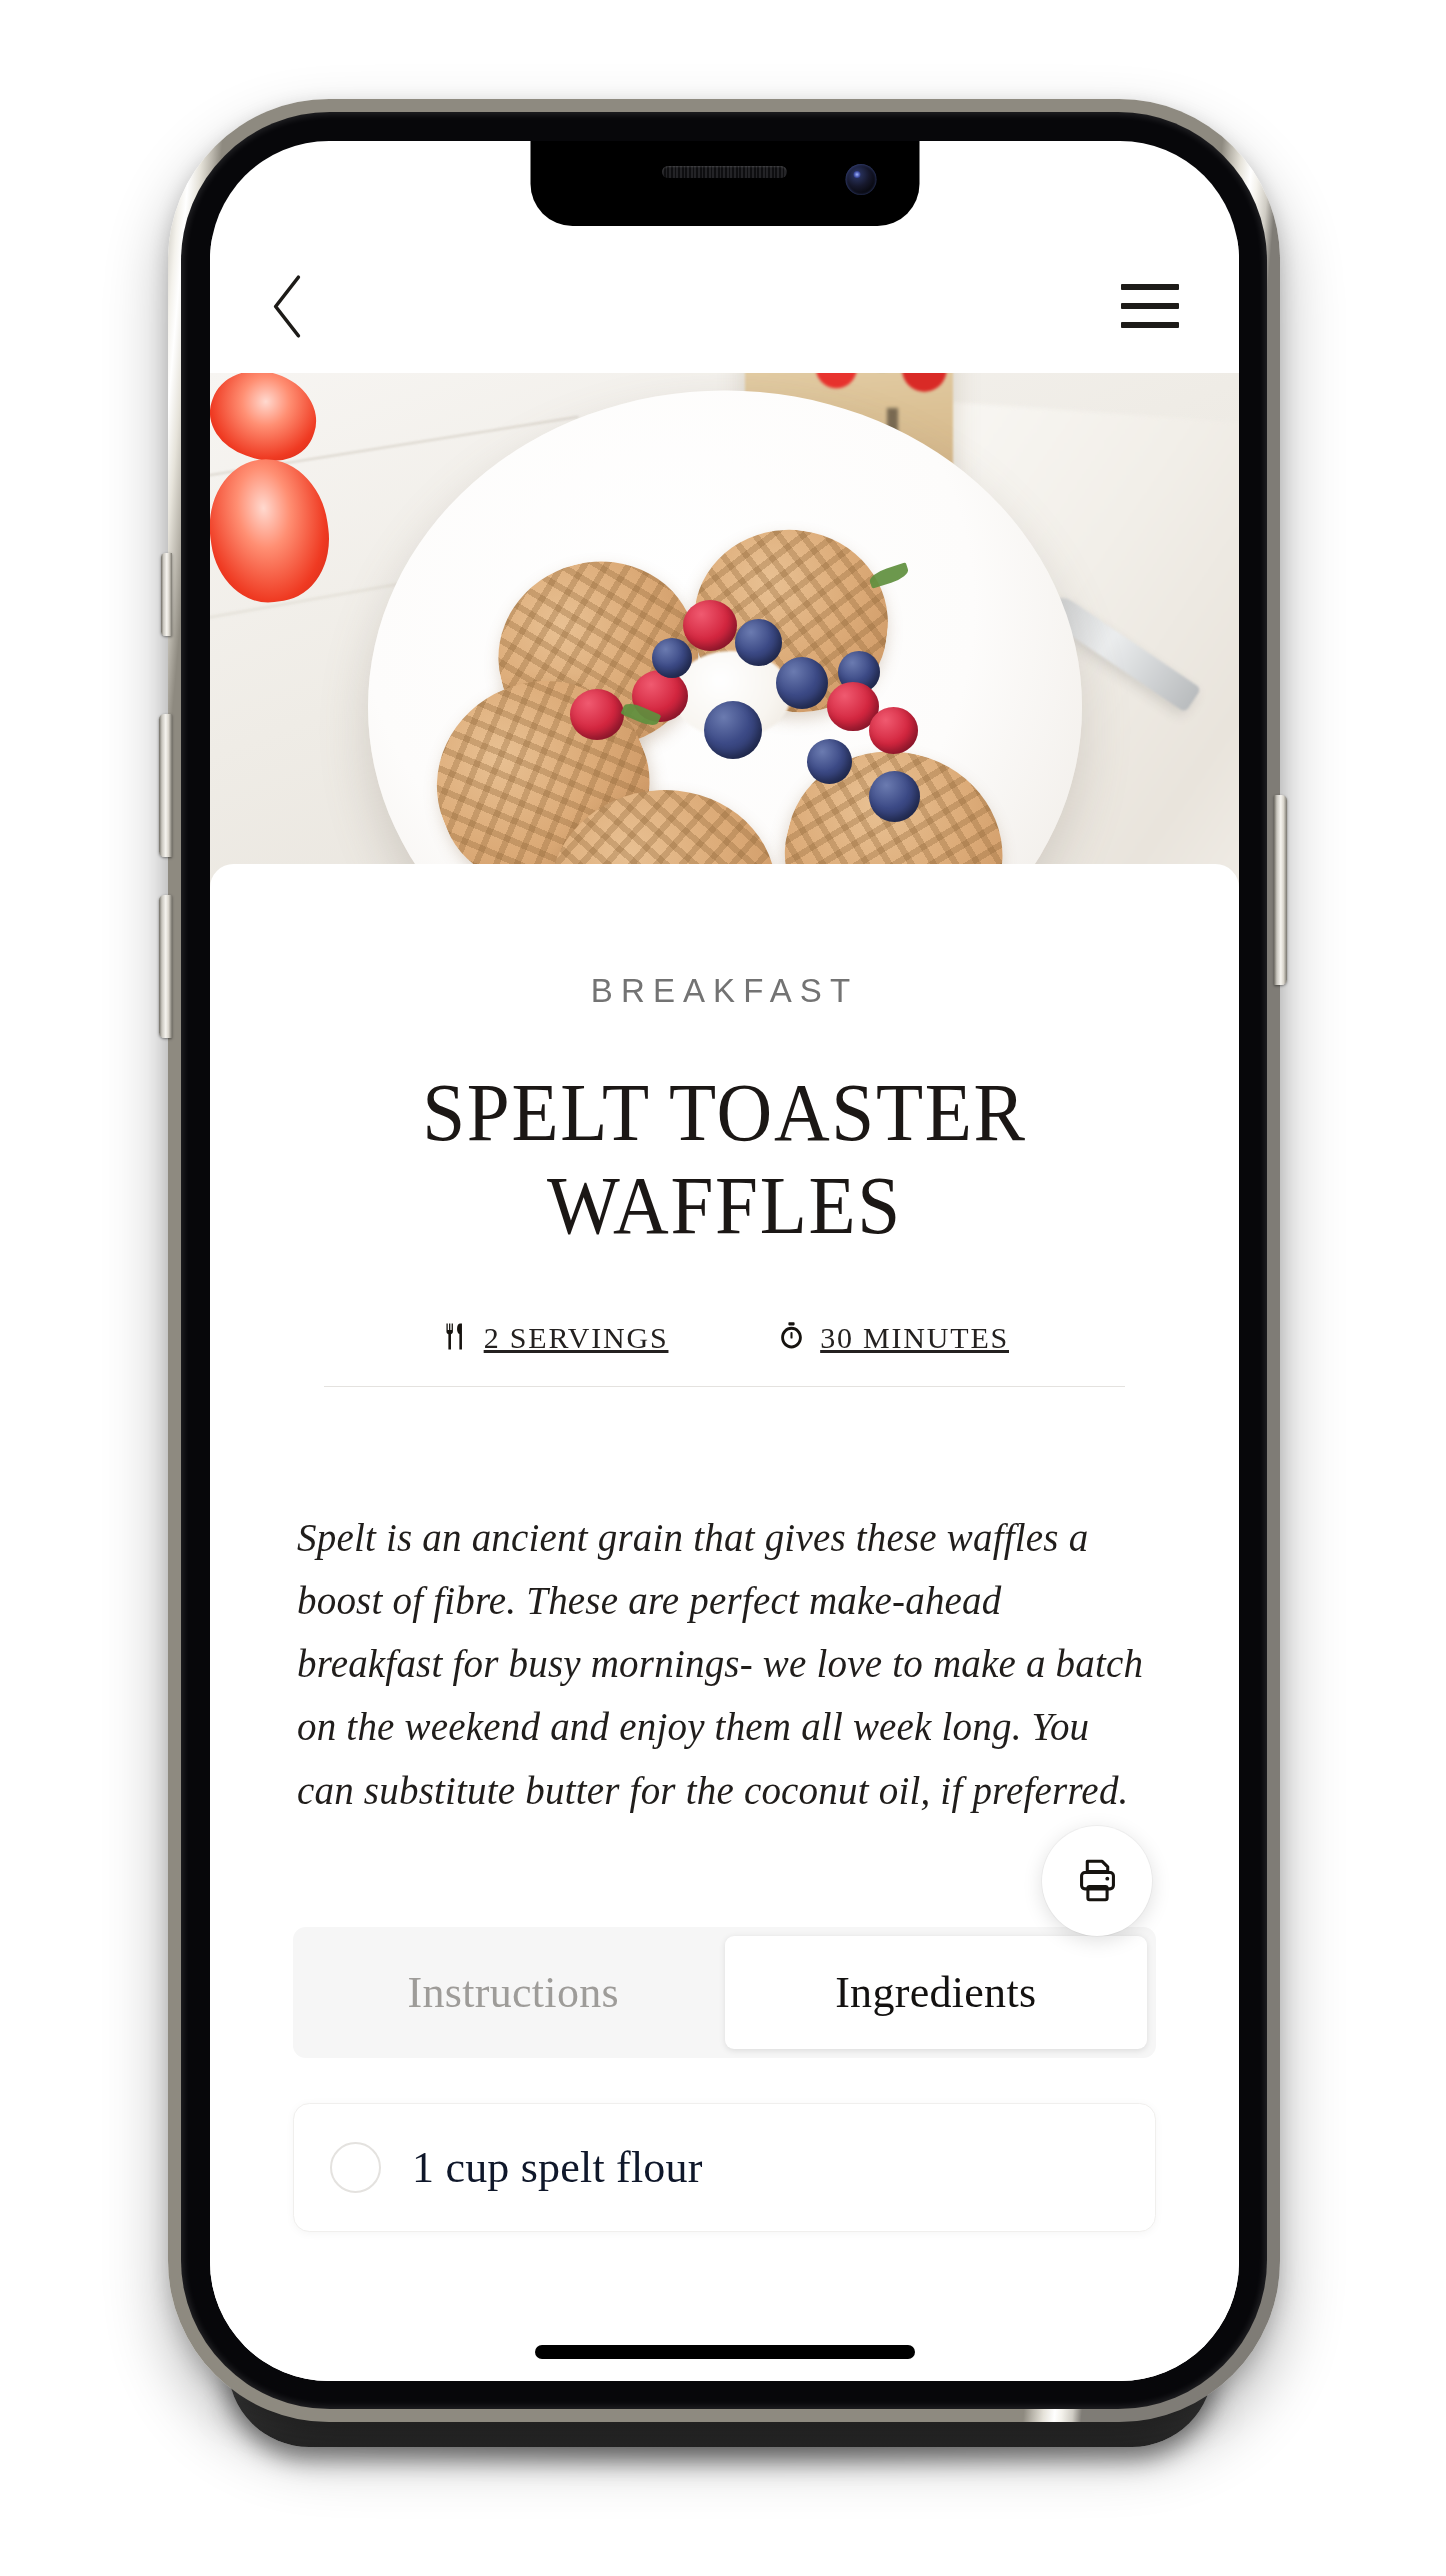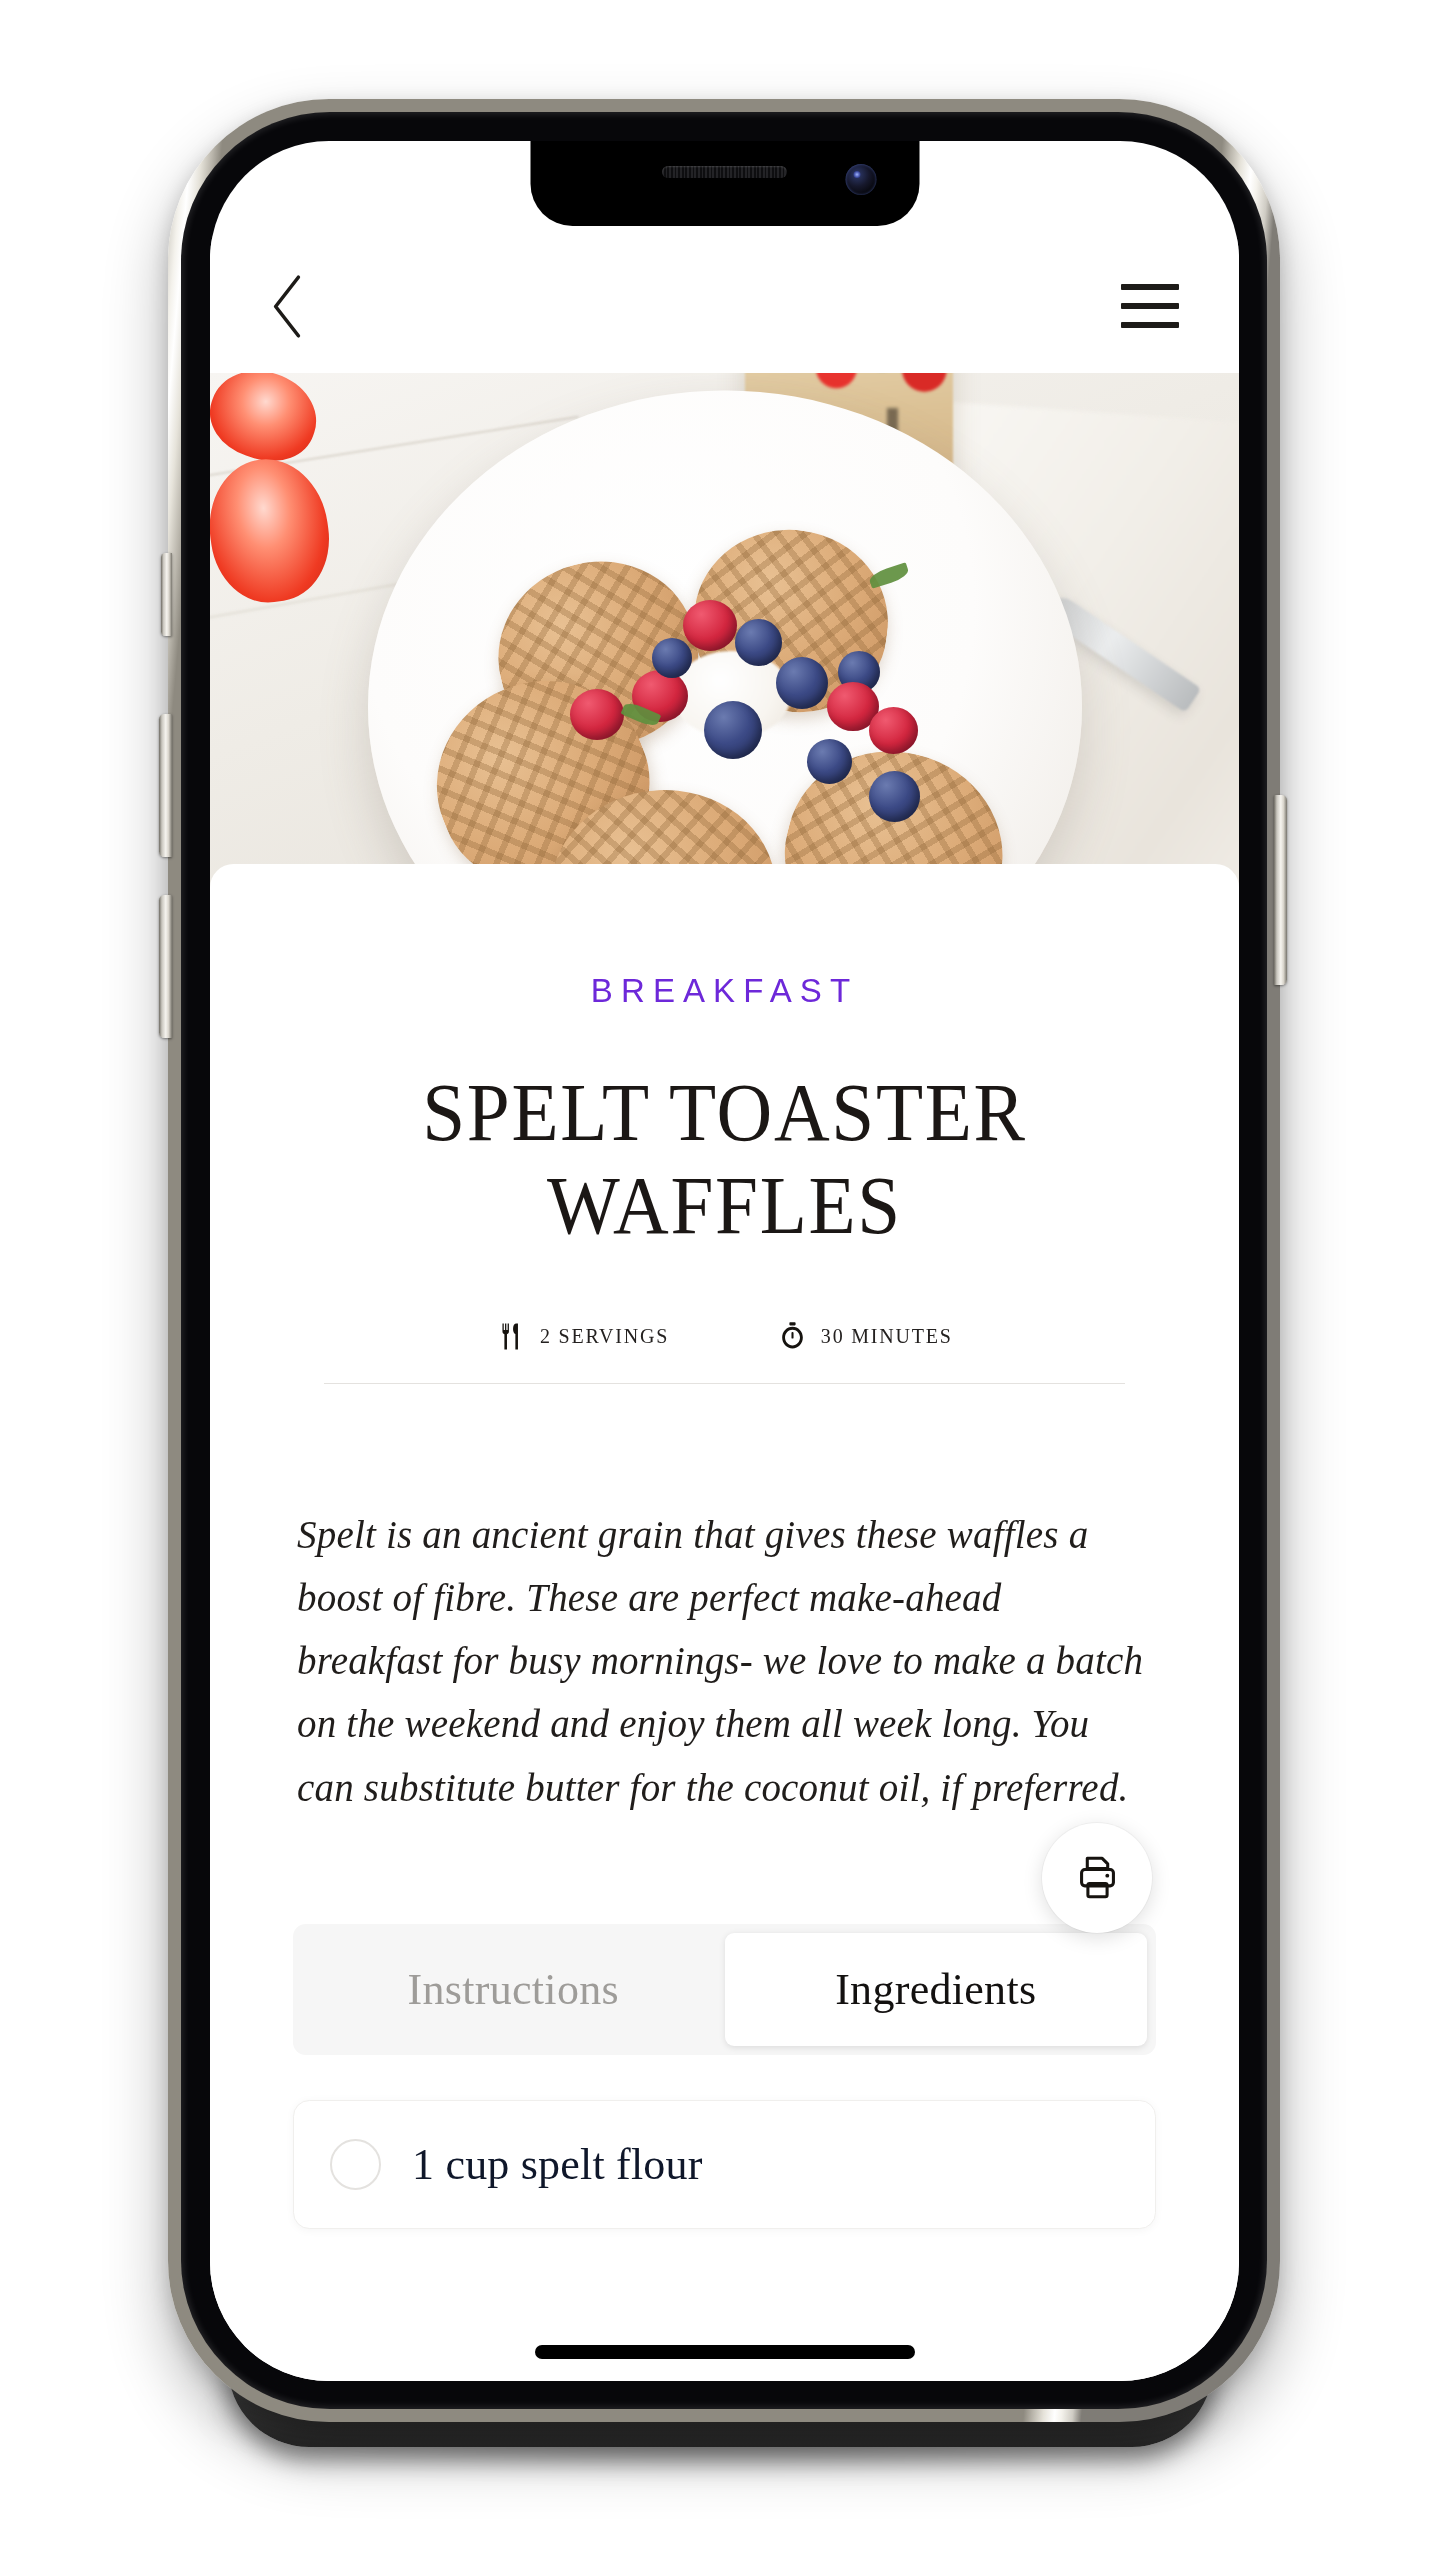--- a/index.html
+++ b/index.html
@@ -389,21 +389,21 @@
     border-radius: 23.5px 23.5px 0 0;
     z-index: 20;
     padding: 0 0 0 0;
   }
   .card-inner { padding: 108px 54px 0 54px; }
 
   .category {
     text-align: center;
     font-size: 33px;
     letter-spacing: 8.1px;
-    color: #6d28d9;
+    color: #737373;
     font-weight: 400;
     font-family: "Liberation Sans", sans-serif;
     text-transform: uppercase;
   }
 
   .recipe-title {
     margin-top: 56px;
     text-align: center;
     font-family: "Liberation Serif", serif;
     font-size: 83px;
@@ -420,27 +420,28 @@
     margin: 69px 60px 0 60px;
     padding-bottom: 31px;
     border-bottom: 1.8px solid #e4e2df;
     display: flex;
     align-items: center;
     justify-content: center;
     gap: 108px;
   }
   .meta-item {
     display: flex;
-    align-items: center;
+    align-items: flex-start;
     gap: 12.7px;
     font-family: "Liberation Serif", serif;
-    font-size: 20px;
+    font-size: 30px;
     letter-spacing: 1.8px;
     color: #242120;
     text-transform: uppercase;
+    text-decoration: underline;
   }
   .meta-ico { width: 31px; height: 31px; flex: none; }
 
   .description {
     margin: 119px 33px 0 33px;
     font-family: "Liberation Serif", serif;
     font-style: italic;
     font-size: 39px;
     line-height: 1.62;
     color: #201d1b;

